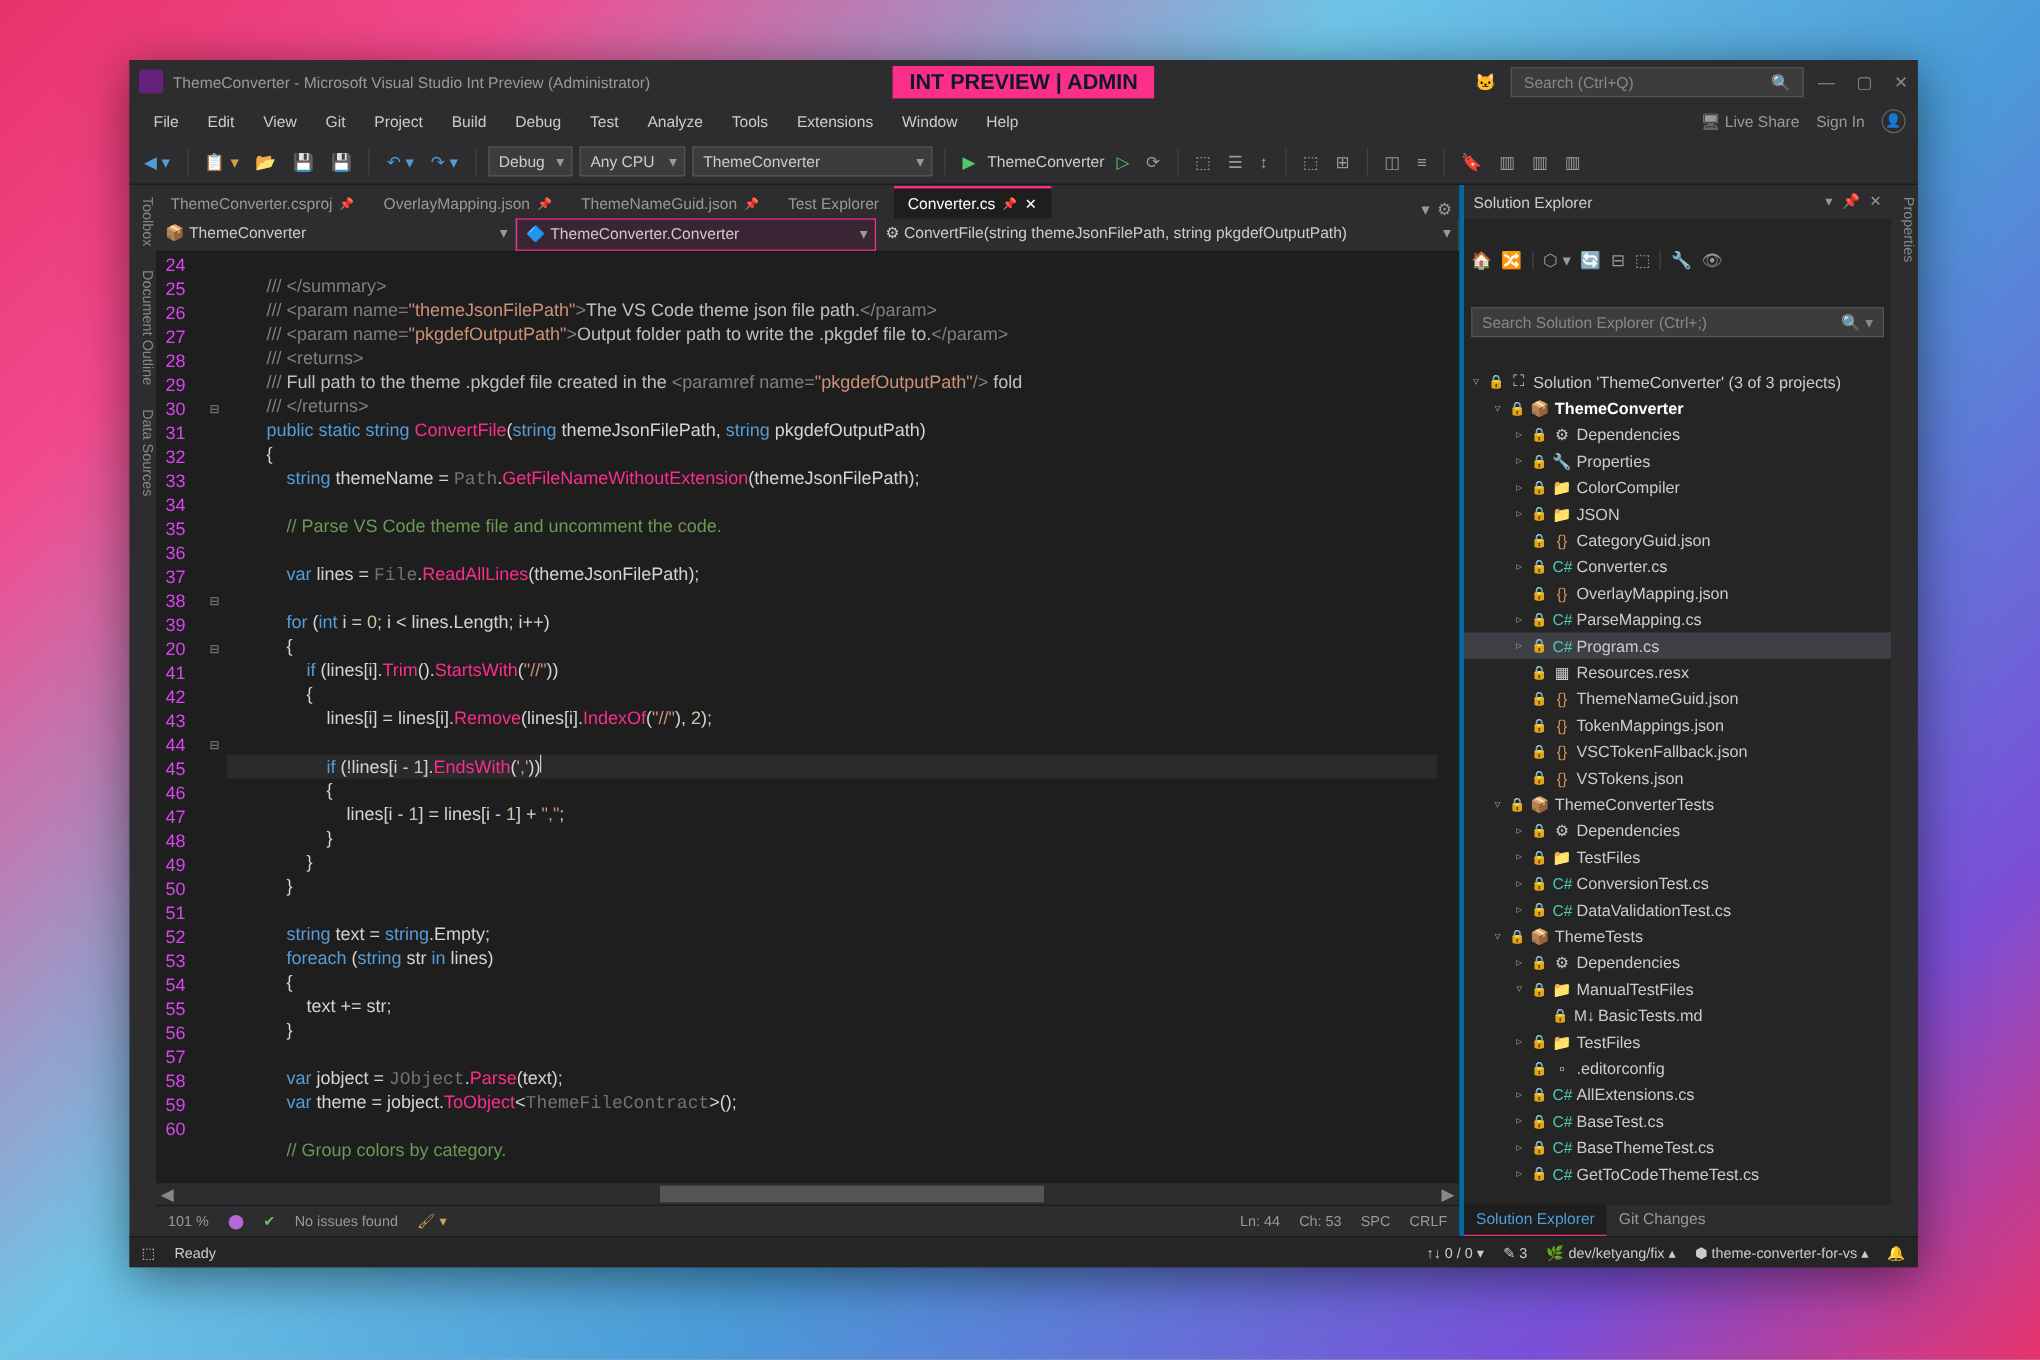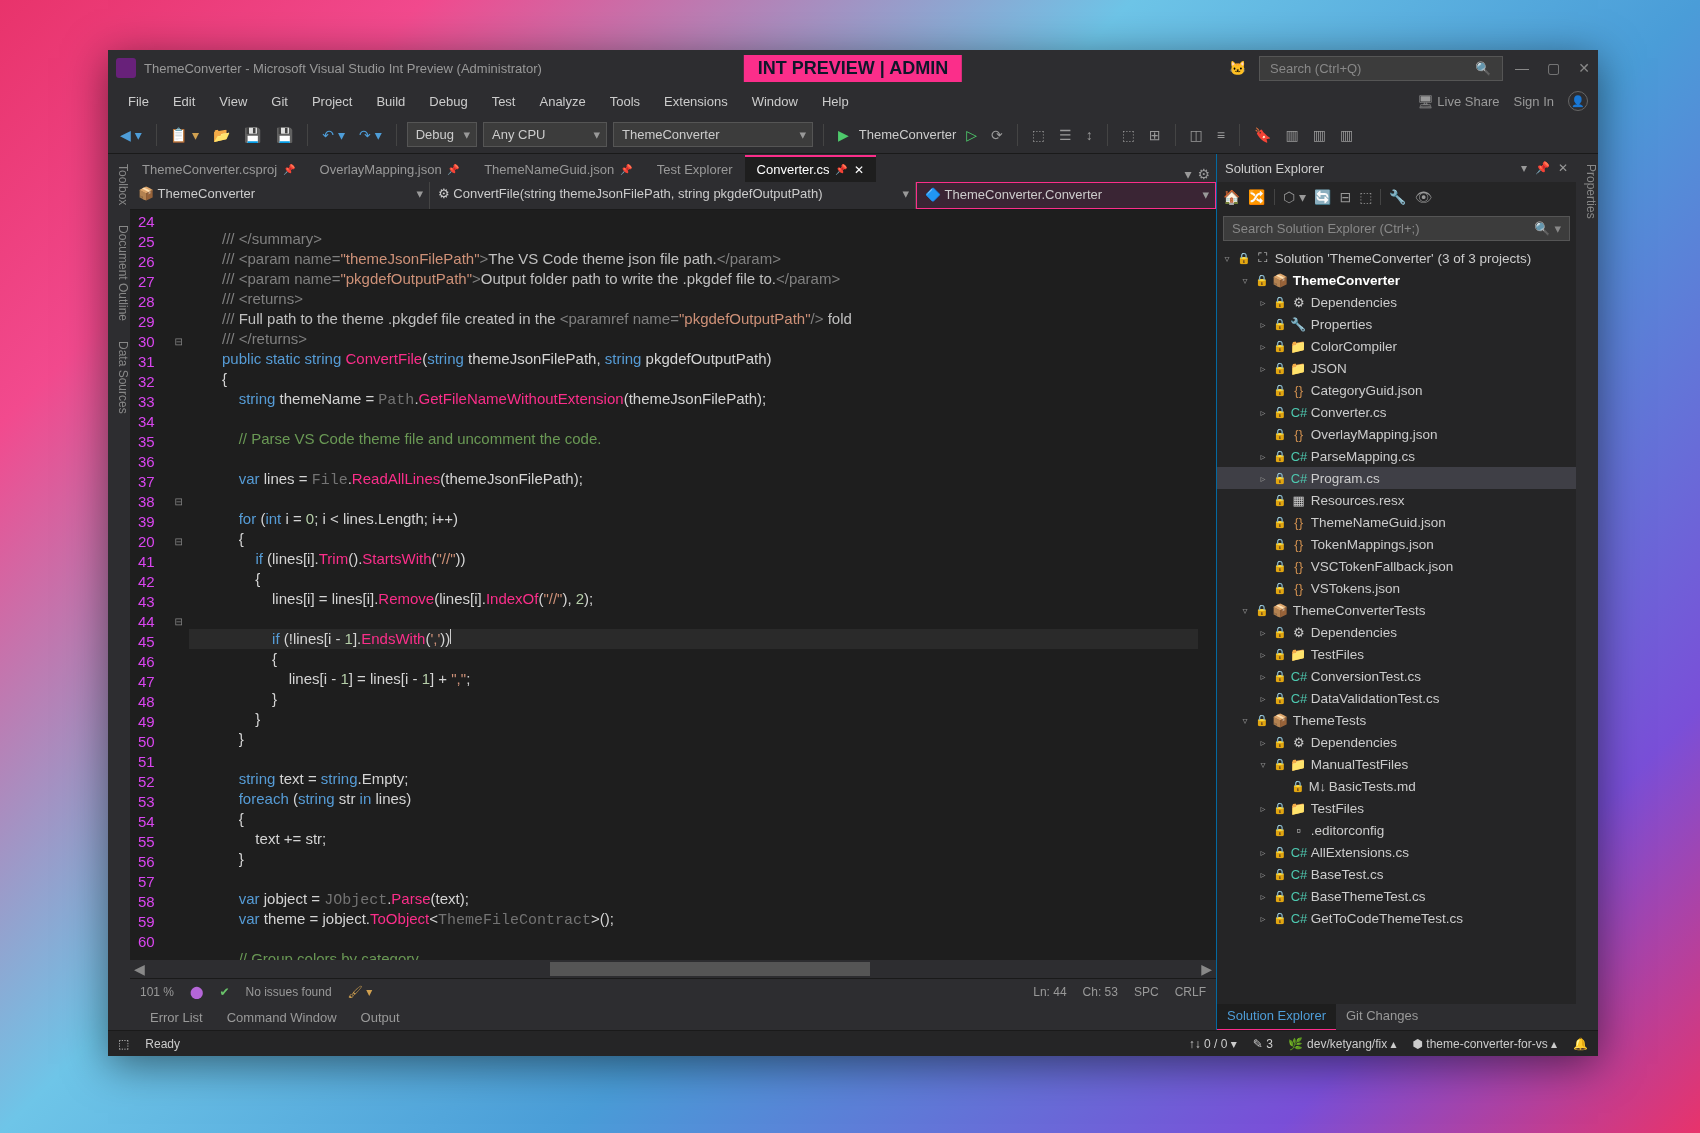--- a/index.html
+++ b/index.html
@@ -48,21 +48,21 @@
 .c-type{color:#737373;font-family:Liberation Mono, monospace;}
 .c-str{color:#ce9178;}
 .c-cmt{color:#6a9955;}
 .c-xcmt{color:#808080;}
 .c-xval{color:#c0c0c0;}
 .c-meth{color:#fb2e8a;}
 .c-num{color:#b5cea8;}
 .scrollbar-v{width:18px;background:#1e1e1e;}
 .editor-status{height:26px;background:#2d2d30;display:flex;align-items:center;padding:0 10px;gap:16px;font-size:12px;color:#999;border-top:1px solid #1a1a1a;}
 .editor-status .sep2{flex:1;}
-.panel{width:360px;background:#252526;display:flex;flex-direction:column;border-left:1px solid #0369a1;}
+.panel{width:360px;background:#252526;display:flex;flex-direction:column;border-left:4px solid #0369a1;gap:20px;}
 .panel-header{height:28px;background:#2d2d30;display:flex;align-items:center;padding:0 8px;font-size:13px;color:#ccc;}
 .panel-header .sp{flex:1;}
 .panel-header .btns{display:flex;gap:8px;color:#999;font-size:12px;}
 .panel-tb{height:30px;display:flex;align-items:center;padding:0 6px;gap:8px;color:#999;font-size:14px;}
 .panel-tb .sep{width:1px;height:16px;background:#444;}
 .panel-search{padding:4px 6px;}
 .panel-search .inp{background:#3c3c3c;border:1px solid #555;padding:4px 8px;color:#888;font-size:13px;display:flex;justify-content:space-between;}
 .tree{flex:1;overflow:auto;font-size:13.5px;color:#ccc;padding:2px 0;}
 .tree .node{display:flex;align-items:center;height:22px;gap:4px;cursor:pointer;white-space:nowrap;}
 .tree .node.sel{background:#3f3f46;}
@@ -134,21 +134,21 @@
     <div class="sep"></div>
     <span class="btn" style="color:#d0a050">📋 ▾</span>
     <span class="btn" style="color:#d0a050">📂</span>
     <span class="btn" style="color:#4e9dd8">💾</span>
     <span class="btn" style="color:#4e9dd8">💾</span>
     <div class="sep"></div>
     <span class="btn" style="color:#4e9dd8">↶ ▾</span>
     <span class="btn" style="color:#4e9dd8">↷ ▾</span>
     <div class="sep"></div>
     <div class="dd">Debug</div>
-    <div class="dd" style="width:124px;">Any CPU</div>
+    <div class="dd" style="width:88px;">Any CPU</div>
     <div class="dd" style="width:200px;">ThemeConverter</div>
     <div class="sep"></div>
     <span class="btn play">▶</span>
     <span style="color:#ccc;font-size:13px;">ThemeConverter</span>
     <span class="btn play">▷</span>
     <span class="btn" style="color:#999">⟳</span>
     <div class="sep"></div>
     <span class="btn" style="color:#999">⬚</span>
     <span class="btn" style="color:#999">☰</span>
     <span class="btn" style="color:#999">↕</span>
@@ -197,22 +197,22 @@
           </div>
         <div class="spacer"></div>
         <div class="tabbtns">
             <span>▾</span>
             <span>⚙</span>
           </div>
       </div>
 
       <div class="nav-bar">
         <div class="dd" style="flex:0 0 300px;">📦 <span>ThemeConverter</span></div>
+        <div class="dd hl" style="flex:0 0 300px;">🔷 <span>ThemeConverter.Converter</span></div>
         <div class="dd">⚙ <span>ConvertFile(string themeJsonFilePath, string pkgdefOutputPath)</span></div>
-        <div class="dd hl" style="flex:0 0 300px;">🔷 <span>ThemeConverter.Converter</span></div>
       </div>
 
       <div class="code">
         <div class="gutter" id="gutter">
             <div>24</div>
             <div>25</div>
             <div>26</div>
             <div>27</div>
             <div>28</div>
             <div>29</div>
@@ -302,25 +302,20 @@
         <span style="color:#6ac46a">✔</span>
         <span>No issues found</span>
         <span style="color:#d0a050">🖌 ▾</span>
         <div class="sep2"></div>
         <span>Ln: 44</span>
         <span>Ch: 53</span>
         <span>SPC</span>
         <span>CRLF</span>
       </div>
 
-      <div class="bottom-tabs">
-        <span class="bt">Error List</span>
-        <span class="bt">Command Window</span>
-        <span class="bt">Output</span>
-      </div>
     </div>
 
     <div class="panel">
       <div class="panel-header">
         <span>Solution Explorer</span>
         <div class="sp"></div>
         <div class="btns">
           <span>▾</span>
           <span>📌</span>
           <span>✕</span>

